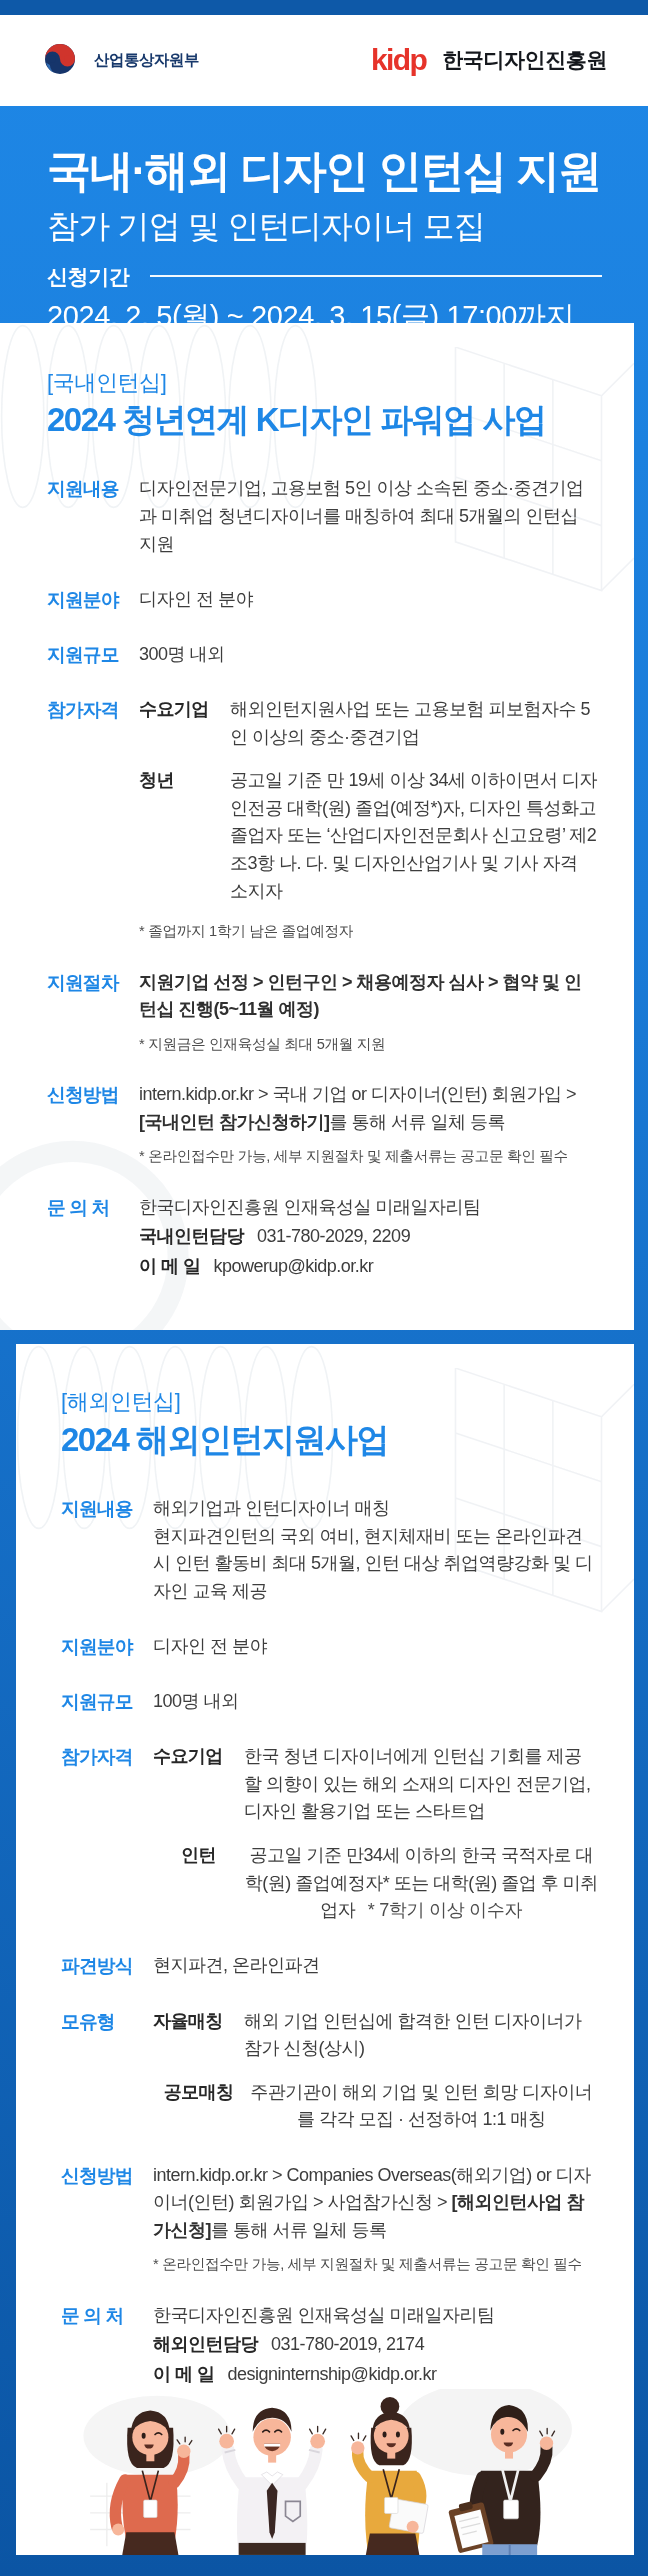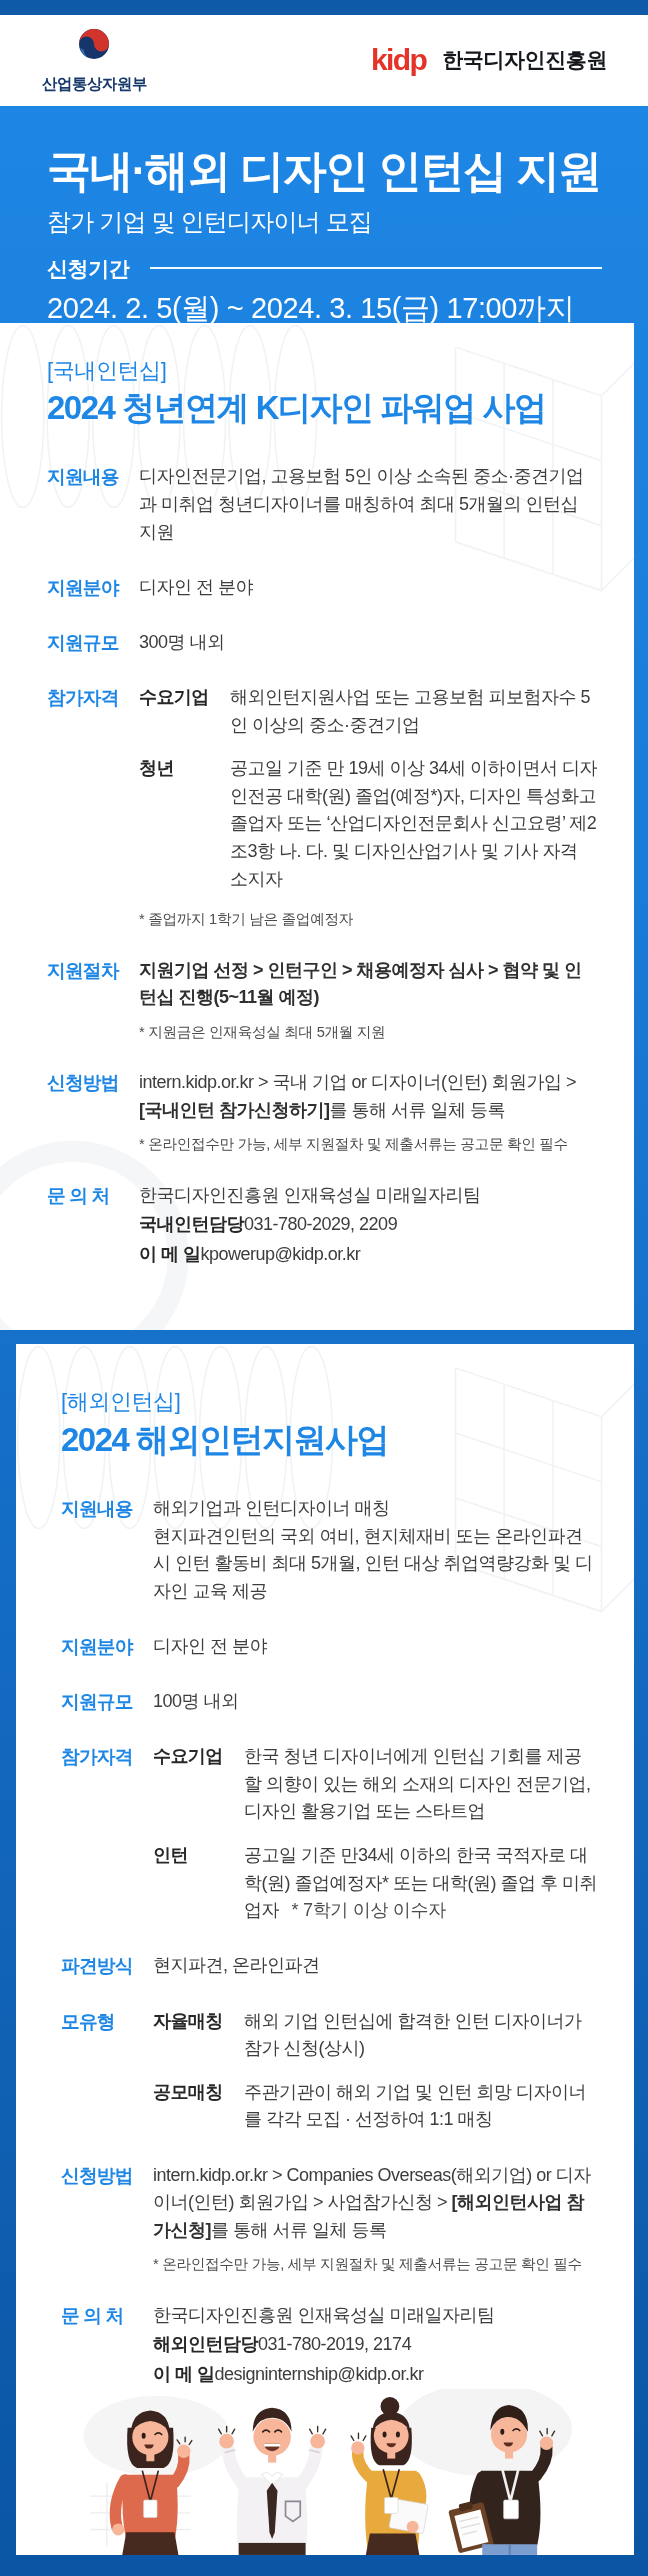--- a/index.html
+++ b/index.html
@@ -1,56 +1,56 @@
 <!DOCTYPE html>
 <html style="font-size:13px"><head>
 <meta charset="utf-8">
 <style>
   html,body{margin:0;padding:0;}
   body{width:649px;font-family:"Liberation Sans","DejaVu Sans",sans-serif;-webkit-font-smoothing:antialiased;}
   .page{width:649px;height:2576px;background:linear-gradient(180deg,#1e87e6 0%,#1a7bd8 35%,#0b55a4 100%);overflow:hidden;}
   .top-strip{height:14.6px;background:#0e59a8;}
   .logo-band{height:91px;background:#ffffff;display:flex;align-items:center;justify-content:space-between;padding:0 42px;box-sizing:border-box;}
-  .motie{display:flex;align-items:center;gap:9px;flex-direction:column;}
+  .motie{display:flex;align-items:center;gap:16px;}
   .motie-text{font-size:15.4px;font-weight:700;color:#17386b;letter-spacing:-0.4px;}
   .kidp{display:flex;align-items:center;gap:16px;}
   .kidp-acronym{font-size:30px;font-weight:800;color:#e6332a;letter-spacing:-1.6px;line-height:1;}
   .kidp-name{font-size:21px;font-weight:700;color:#15181d;letter-spacing:-0.4px;}
 
   .hero{height:217px;padding:0 47px;box-sizing:border-box;color:#fff;overflow:hidden;}
   .hero-title{padding-top:42px;font-size:44px;font-weight:800;letter-spacing:-1.6px;line-height:1.05;}
-  .hero-subtitle{margin-top:16px;font-size:24px;font-weight:500;letter-spacing:-0.8px;line-height:1;}
+  .hero-subtitle{margin-top:16px;font-size:32px;font-weight:500;letter-spacing:-0.8px;line-height:1;}
   .hero-period{margin-top:24px;display:flex;align-items:center;gap:21px;}
   .hero-period-label{font-size:21px;font-weight:700;letter-spacing:-0.4px;line-height:1;}
   .hero-period-line{flex:1;height:1.6px;background:#ffffff;opacity:.95;}
   .hero-period-value{margin-top:13.8px;font-size:29px;font-weight:400;letter-spacing:-0.4px;line-height:1.1;}
 
   .card{background:#ffffff;position:relative;overflow:hidden;box-sizing:border-box;}
-  .card--domestic{margin-right:14.6px;height:1007px;padding:35px 36px 0 47px;}
+  .card--domestic{margin-right:14.6px;height:1007px;padding:47px 36px 0 47px;}
   .card--overseas{margin:14.6px 14.6px 0 16px;height:1211px;padding:45px 36px 0 45px;display:flex;flex-direction:column;}
   .card-inner{position:relative;z-index:2;}
   .pat{position:absolute;z-index:1;pointer-events:none;}
   .pat-arcs{top:0;left:0;opacity:.85;}
   .pat-grid{top:24px;right:0;opacity:.9;}
   .pat-ring{bottom:-32px;left:-49px;opacity:.8;}
 
   .section-tag{color:#1e87e6;font-size:22px;font-weight:500;letter-spacing:-0.4px;line-height:1.15;}
   .section-title{color:#1e87e6;font-size:33px;font-weight:800;letter-spacing:-1.5px;line-height:1.15;margin:6.5px 0 36px;}
 
   .row{display:flex;margin-bottom:27.6px;}
   .row-label{width:92px;flex:none;color:#1e87e6;font-size:18.7px;font-weight:700;line-height:27.6px;letter-spacing:-0.8px;}
   .row-content{flex:1;font-size:18px;color:#3d3d3d;line-height:27.6px;letter-spacing:-0.5px;}
   .sub-row{display:flex;margin-bottom:16px;}
-  .sub-row:last-child{margin-bottom:0;}
+  .sub-row:last-child{margin-bottom:0;text-align:center;}
   .sub-label{width:91px;flex:none;font-size:18px;font-weight:700;color:#272727;line-height:27.6px;letter-spacing:-0.6px;}
   .sub-content{flex:1;font-size:18px;color:#3d3d3d;line-height:27.6px;letter-spacing:-0.5px;}
   .note{font-size:14.6px;color:#4c4c4c;margin-top:9.7px;line-height:20px;letter-spacing:-0.3px;}
   .inline-note{font-size:18px;color:#4c4c4c;margin-left:8px;letter-spacing:-0.3px;}
   .emph{font-weight:700;color:#303030;}
-  .contact-line{display:flex;line-height:30px;}
+  .contact-line{display:flex;gap:13px;line-height:30px;}
   .contact-strong{font-weight:700;color:#272727;}
   .illus{margin:auto -36px 0 -45px;display:block;}
 </style>
 </head>
 <body>
 
 <div class="page">
 
   <div class="top-strip"></div>
 

